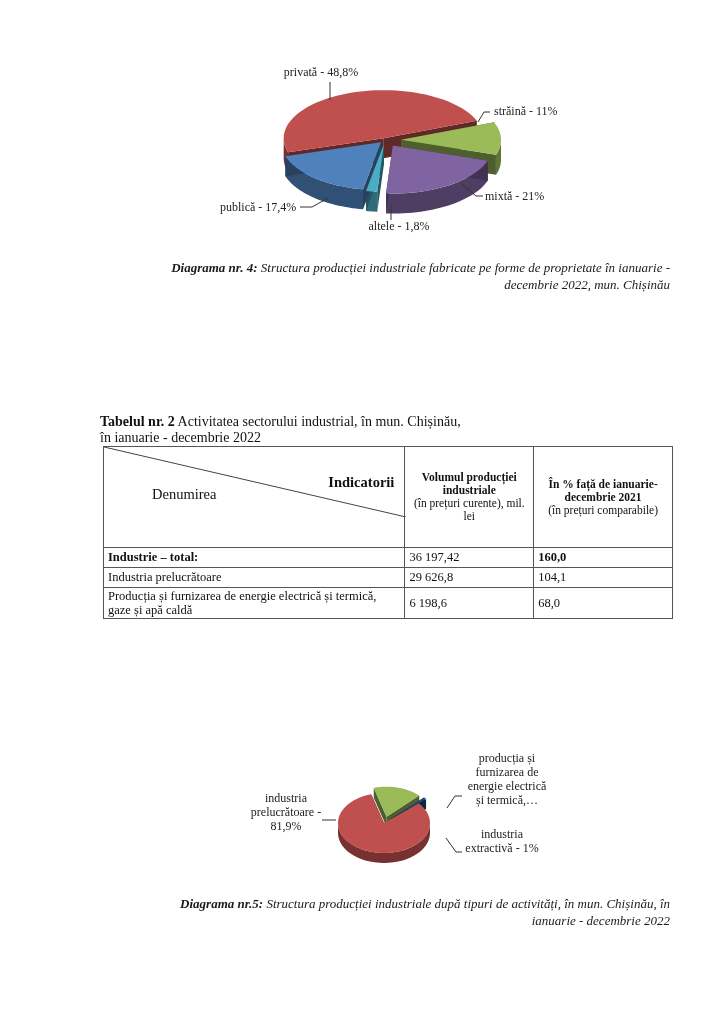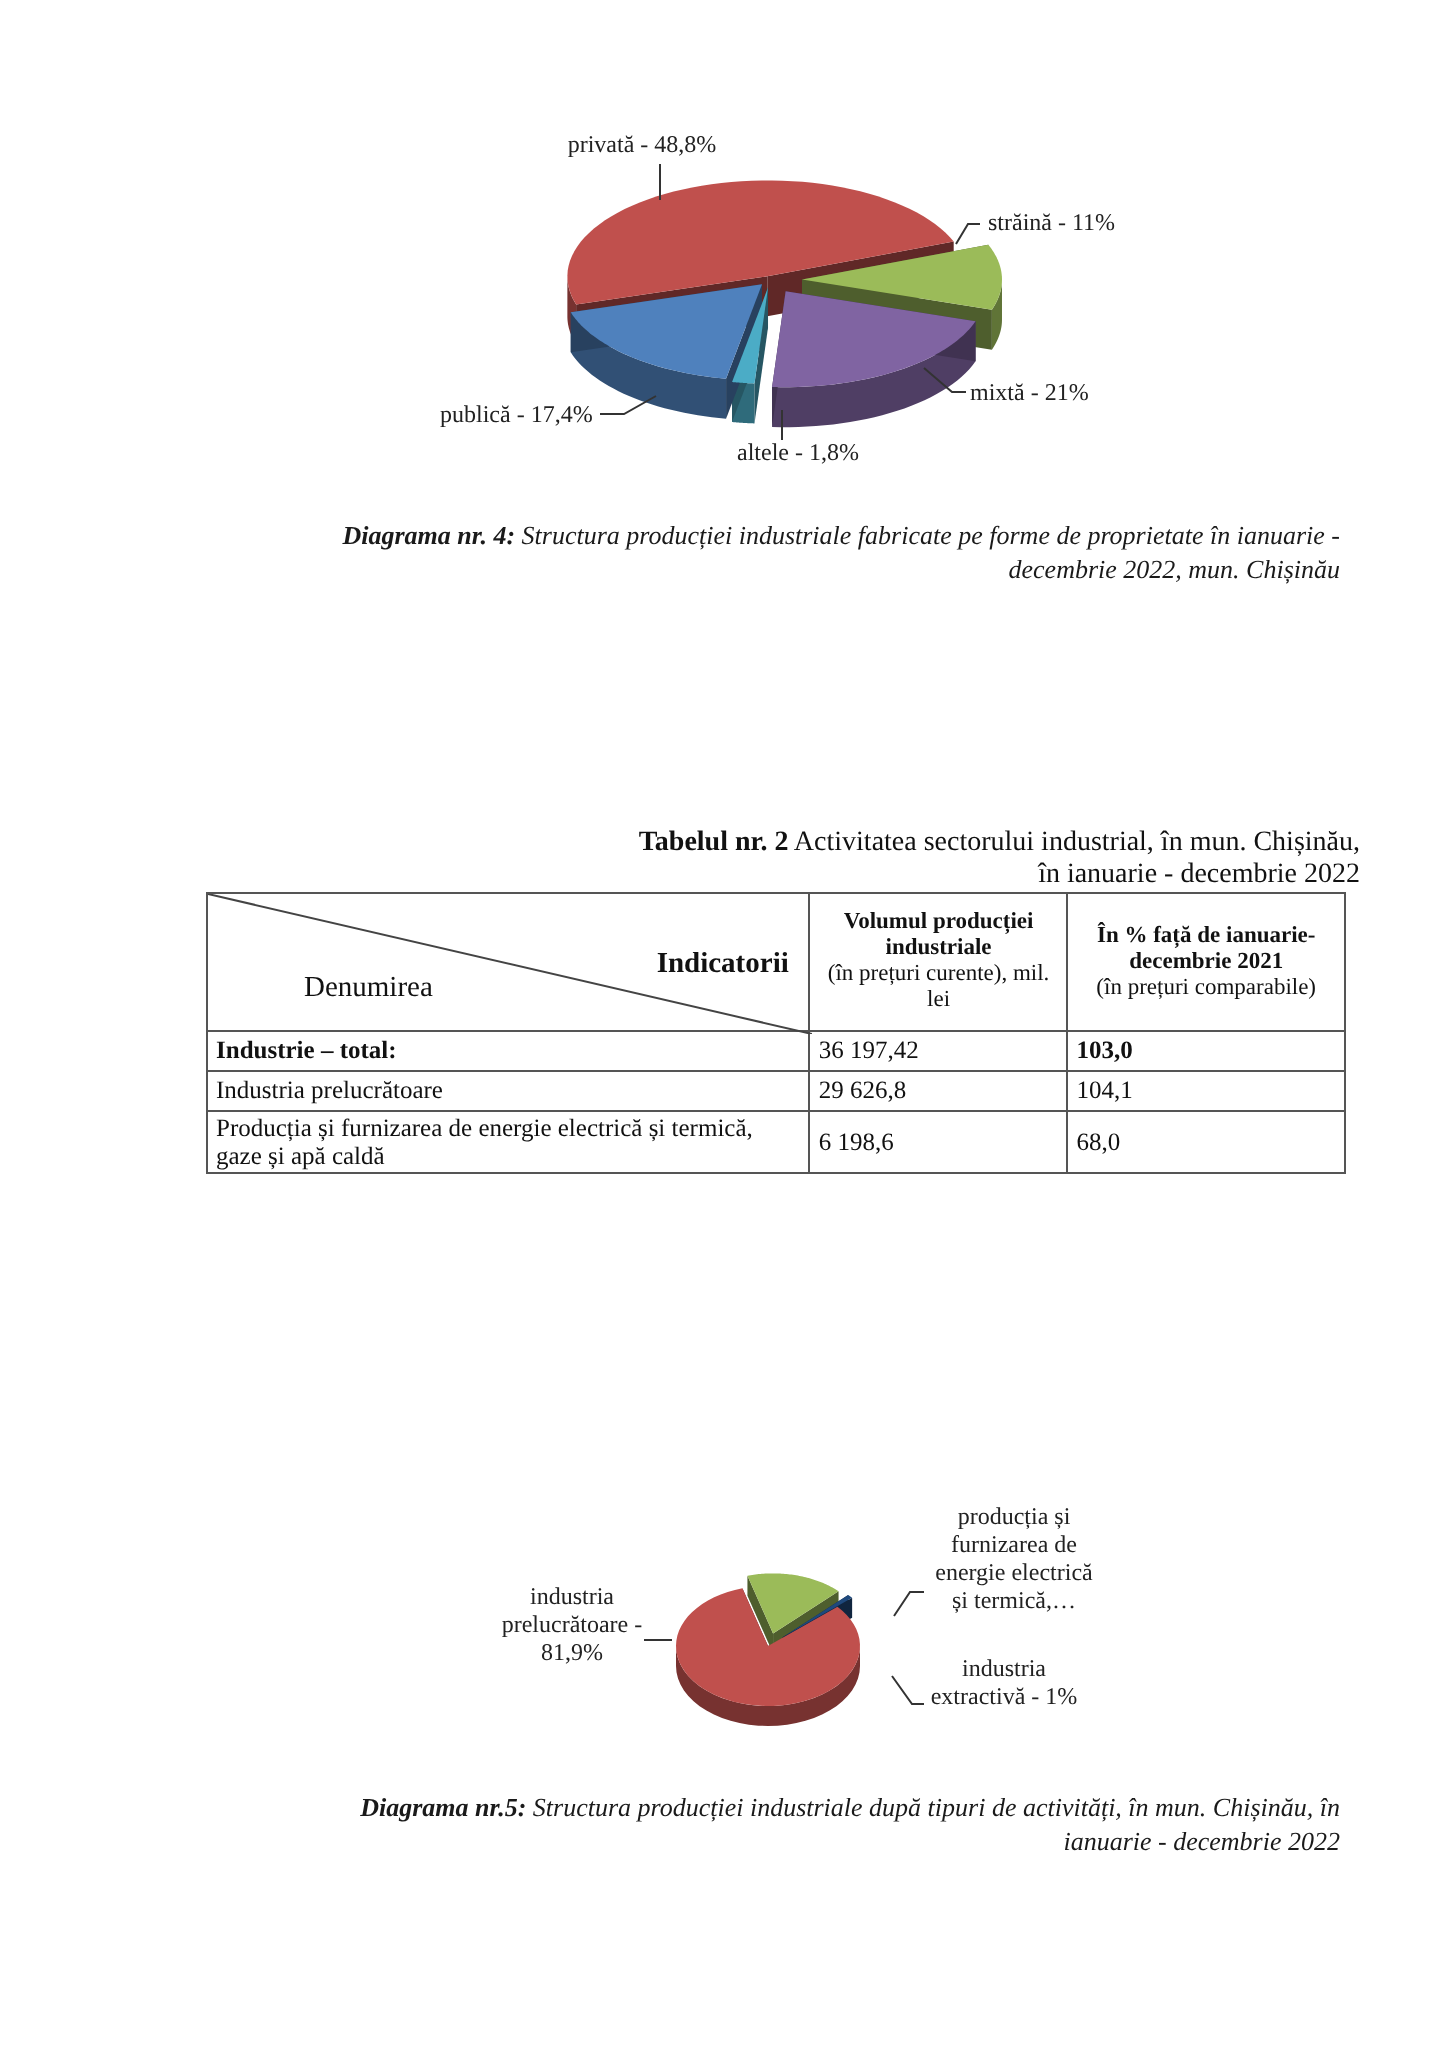--- a/index.html
+++ b/index.html
@@ -3,27 +3,27 @@
 <meta charset="utf-8">
 <style>
   html, body { margin: 0; padding: 0; background: #ffffff; }
   body { width: 724px; height: 1024px; position: relative; overflow: hidden;
          font-family: "Liberation Serif", serif; color: #111; }
   .abs { position: absolute; }
   svg text { font-family: "Liberation Serif", serif; fill: #222; }
   .caption { position: absolute; left: 140px; width: 530px; text-align: right;
              font-size: 13px; line-height: 17px; font-style: italic; color: #1a1a1a; }
   .caption b { font-weight: bold; }
-  .tbl-title { position: absolute; left: 100px; width: 580px; text-align: right;
+  .tbl-title { position: absolute; left: 100px; width: 580px; text-align: left;
                font-size: 14px; line-height: 16px; }
   table.data { position: absolute; left: 103px; top: 446px; width: 570px;
                border-collapse: collapse; font-size: 12.5px; }
   table.data td { border: 1px solid #555; padding: 1px 4px; vertical-align: middle; }
   table.data td.num { text-align: left; }
-  .hdr-cell { position: relative; height: 68px; padding: 0 !important; }
+  .hdr-cell { position: relative; height: 68px; padding: 16px !important; }
   .hdr-cell svg { position: absolute; left: 0; top: 0; }
   .hdr-ind { position: absolute; right: 10px; top: 27px; font-weight: bold; font-size: 14.5px; }
   .hdr-den { position: absolute; left: 48px; top: 39px; font-weight: normal; font-size: 14.5px; }
   .col-h { text-align: center; font-size: 11.5px; line-height: 13px; }
   .col-h .b { font-weight: bold; }
   .bold { font-weight: bold; margin-left: 19px; }
 </style>
 </head>
 <body>
 
@@ -93,21 +93,21 @@
       <div>(în prețuri curente), mil. lei</div>
     </td>
     <td class="col-h">
       <div class="b">În % față de ianuarie-decembrie 2021</div>
       <div>(în prețuri comparabile)</div>
     </td>
   </tr>
   <tr style="height:20px">
     <td class="bold">Industrie – total:</td>
     <td class="num">36 197,42</td>
-    <td class="num bold">103,0</td>
+    <td class="num bold">160,0</td>
   </tr>
   <tr style="height:20px">
     <td>Industria prelucrătoare</td>
     <td class="num">29 626,8</td>
     <td class="num">104,1</td>
   </tr>
   <tr>
     <td style="line-height:14px">Producția și furnizarea de energie electrică și termică, gaze și apă caldă</td>
     <td class="num">6 198,6</td>
     <td class="num">68,0</td>

